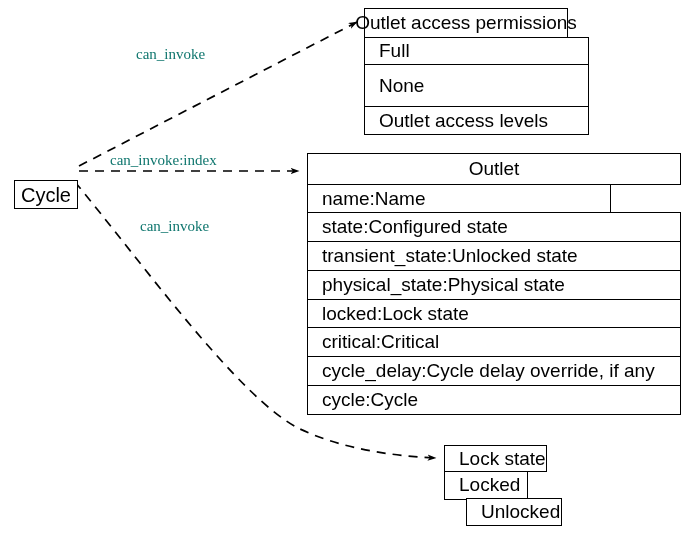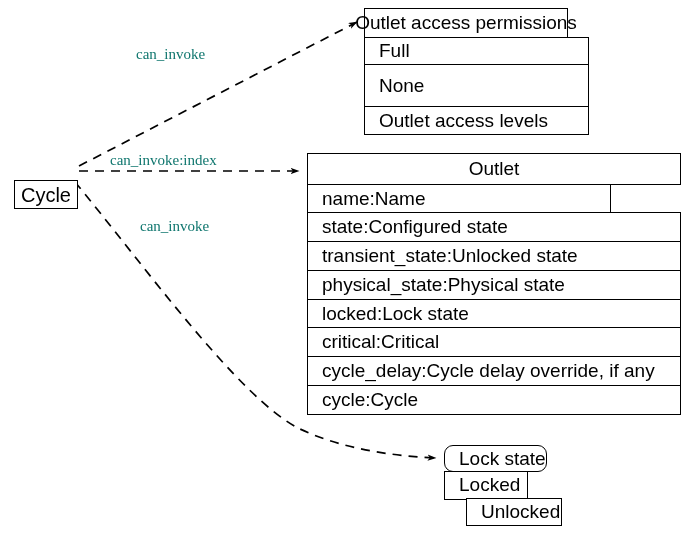--- a/index.html
+++ b/index.html
@@ -136,21 +136,21 @@
     </div>
     <div class="rec-row rec-cell" style="width:374px; height:30px;">
       <span>cycle_delay:Cycle delay override, if any</span>
     </div>
     <div class="rec-row rec-cell" style="width:374px; height:30px;">
       <span>cycle:Cycle</span>
     </div>
   </div>
 
   <div class="record" style="left:444px; top:445px;">
-    <div class="rec-row rec-cell first" style="width:103px; height:27px;border-radius:9px;">
+    <div class="rec-row rec-cell first" style="width:103px; height:27px;">
       <span>Lock state</span>
     </div>
     <div class="rec-row rec-cell" style="width:84px; height:29px;">
       <span>Locked</span>
     </div>
     <div class="rec-row rec-cell" style="width:96px; height:28px;margin-left:22px;">
       <span>Unlocked</span>
     </div>
   </div>
 

